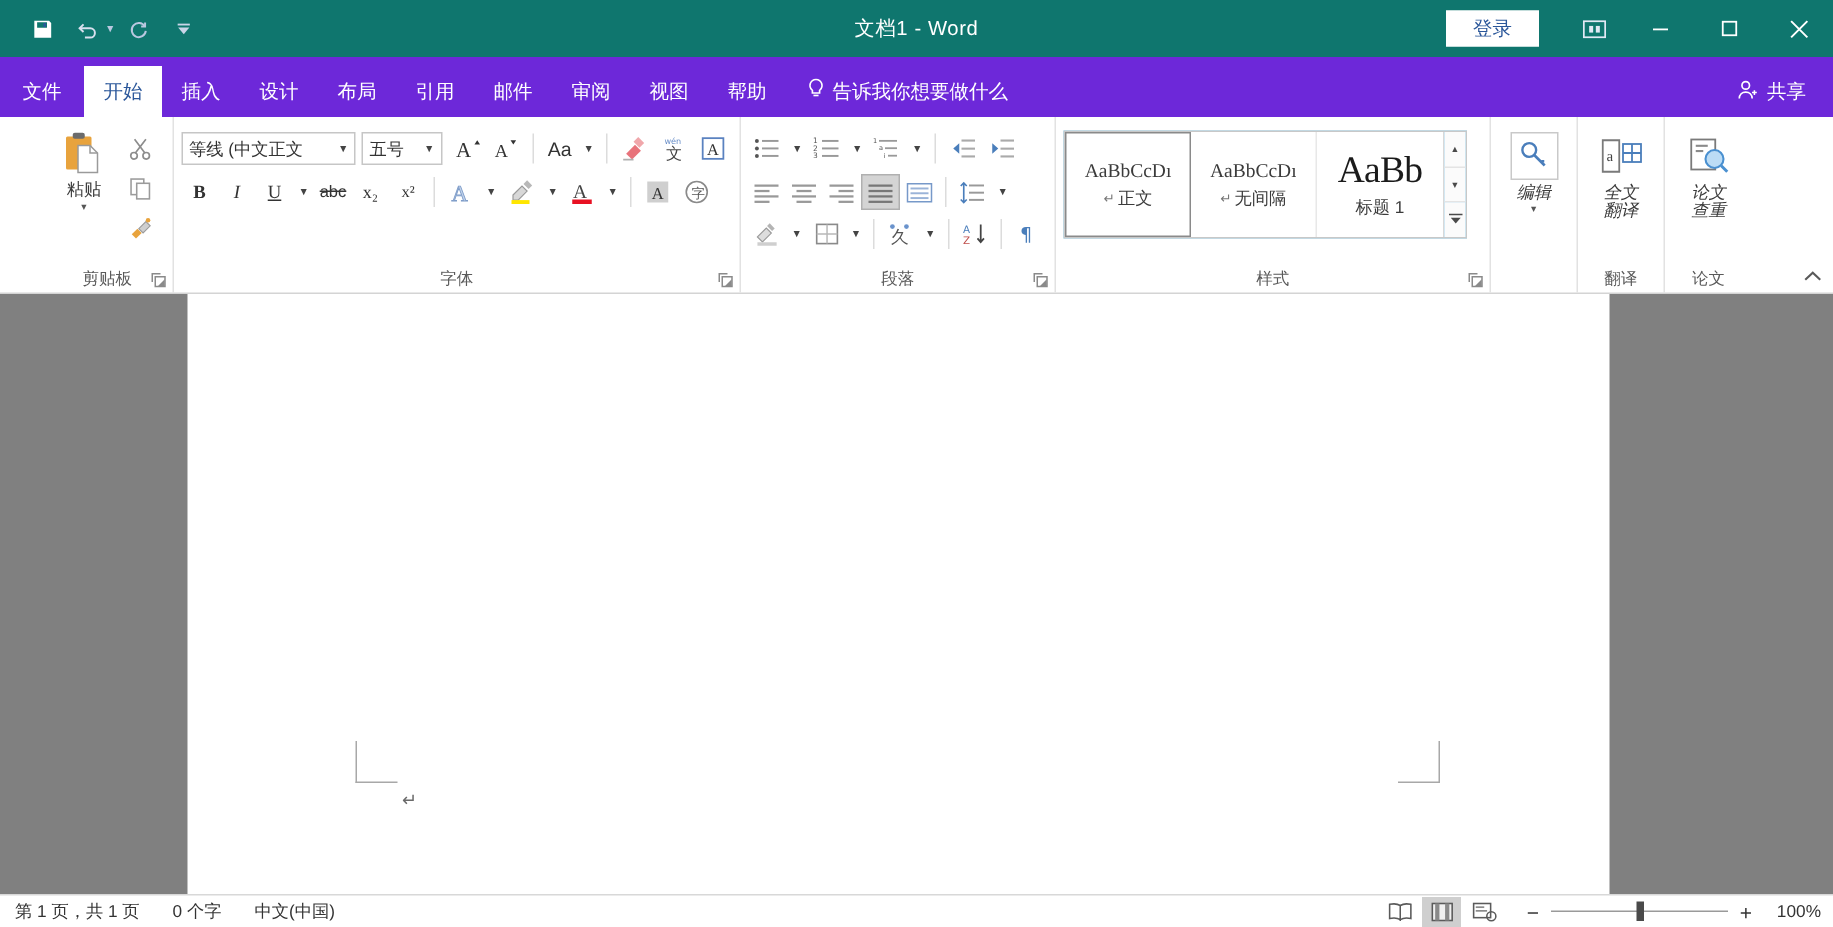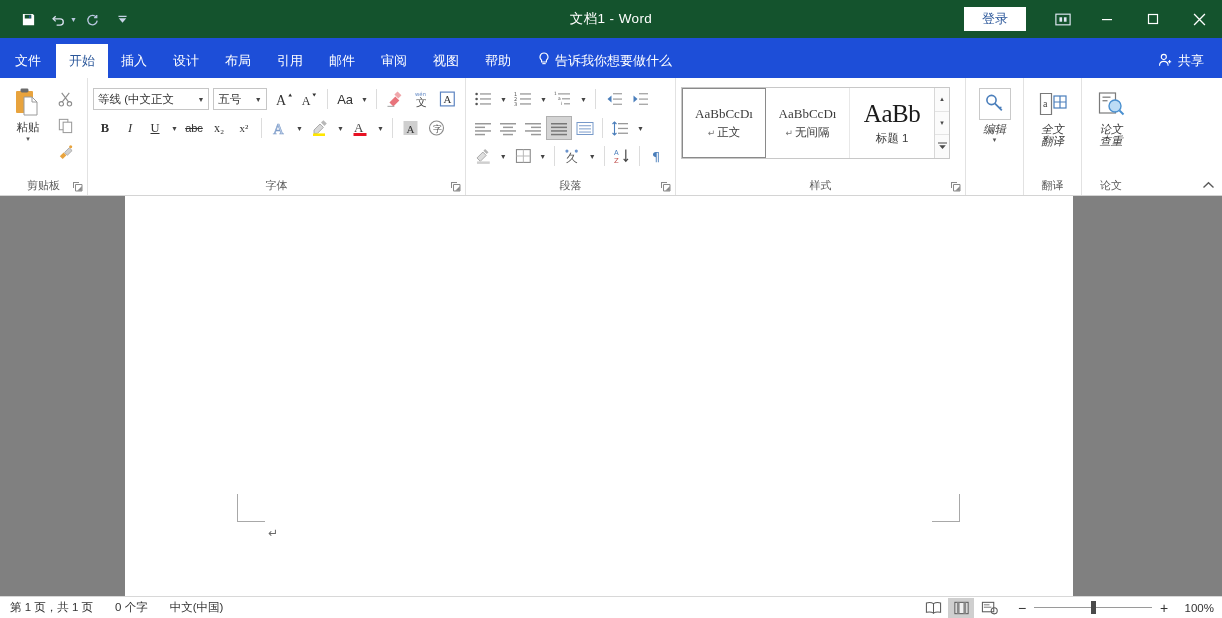--- a/index.html
+++ b/index.html
@@ -8,21 +8,21 @@
     width: 1222px; height: 618px;
     overflow: hidden;
     font-family: "Liberation Sans", "DejaVu Sans", sans-serif;
     -webkit-font-smoothing: antialiased;
   }
   body { background: #ffffff; }
 
   
   .titlebar {
     height: 38px;
-    background: #14532d;
+    background: #0f766e;
     display: flex;
     align-items: center;
     position: relative;
     color: #ffffff;
   }
   .qat { display: flex; align-items: center; padding-left: 14px; gap: 2px; }
   .qat-btn {
     width: 28px; height: 26px;
     display: flex; align-items: center; justify-content: center;
     color: #dfe6f2;
@@ -57,21 +57,21 @@
   .wbtn {
     width: 46px; height: 38px;
     display: flex; align-items: center; justify-content: center;
     color: #ffffff;
   }
   .wbtn svg { display:block; }
 
   
   .tabbar {
     height: 40px;
-    background: #1d4ed8;
+    background: #6d28d9;
     display: flex;
     align-items: flex-end;
     position: relative;
   }
   .tab {
     height: 34px;
     padding: 0 13px;
     display: flex; align-items: center; justify-content: center;
     font-size: 13px;
     color: #ffffff;
@@ -115,21 +115,21 @@
     display: flex; align-items: center; justify-content: center;
     position: relative;
   }
   .dialog-launcher {
     position: absolute; right: 4px; bottom: 3px;
     width: 11px; height: 11px; color: #8a8a8a;
   }
   .dialog-launcher svg { display:block; }
 
   
-  .g-clip { width: 88px; }
+  .g-clip { width: 88px; margin-left: 28px; }
   .clip-left {
     width: 46px;
     display: flex; flex-direction: column; align-items: center;
     padding-top: 2px;
   }
   .paste-icon { width: 34px; height: 34px; }
   .paste-label { font-size: 11.5px; color: #3b3b3b; margin-top: 1px; line-height: 13px;}
   .paste-caret { font-size: 7px; color: #555; line-height: 8px; margin-top: 1px;}
   .clip-right {
     width: 28px; display: flex; flex-direction: column;

